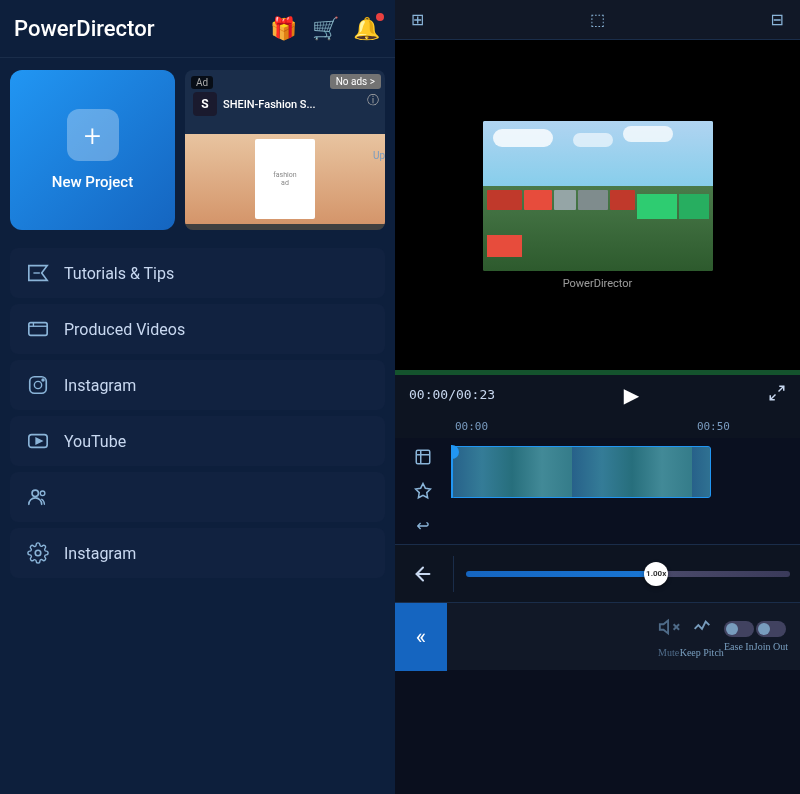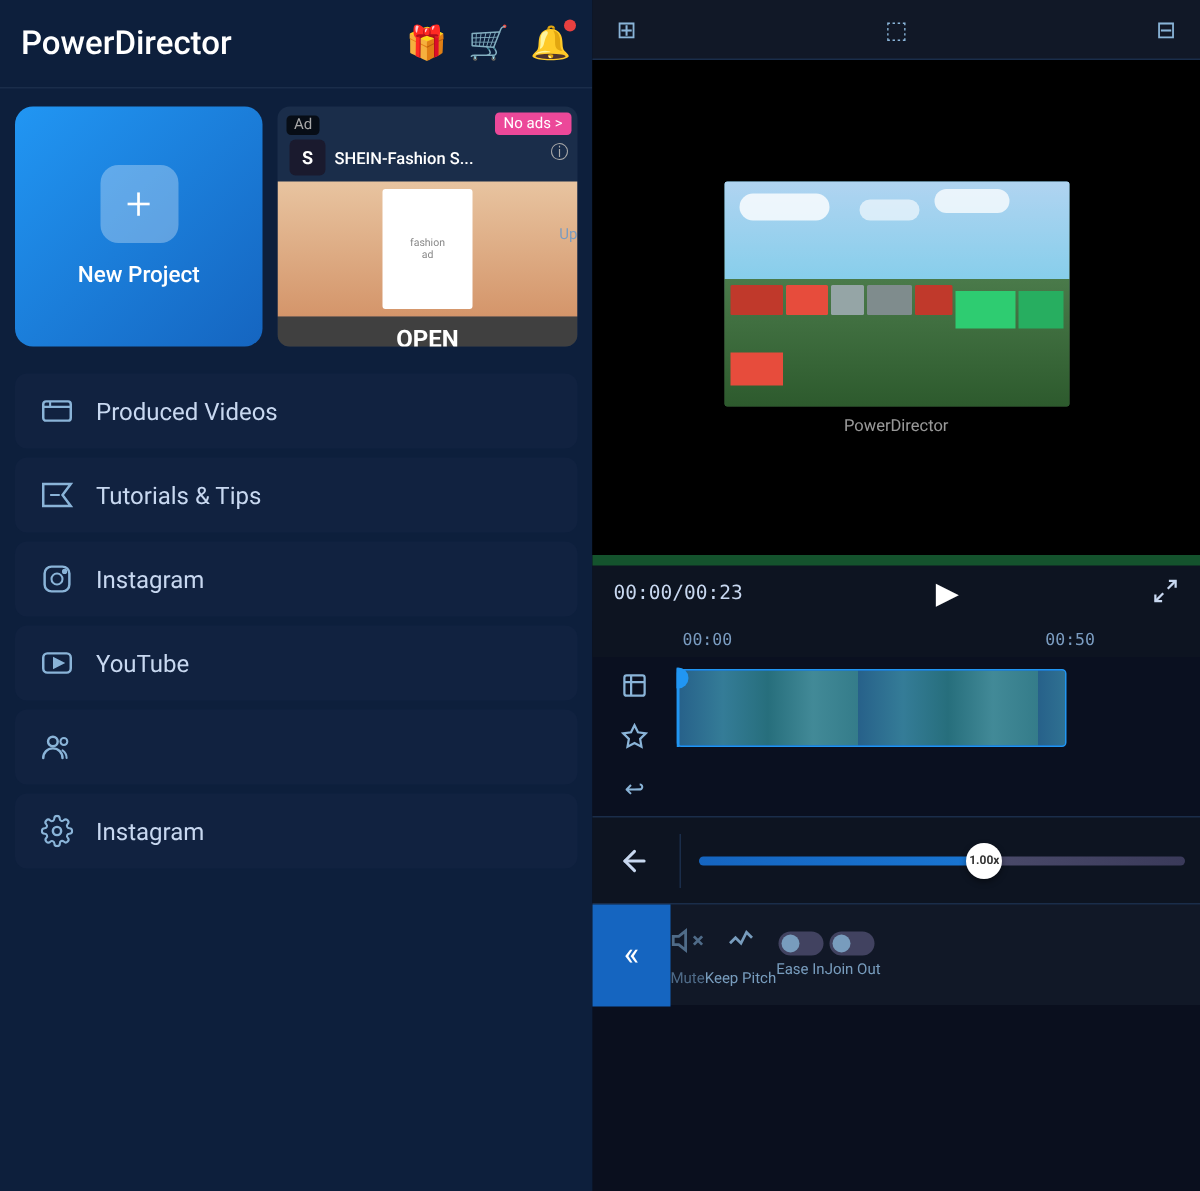--- a/index.html
+++ b/index.html
@@ -118,21 +118,21 @@
       color: #aaa;
       font-size: 10px;
       padding: 1px 5px;
       border-radius: 3px;
     }
 
     .no-ads-btn {
       position: absolute;
       top: 4px;
       right: 4px;
-      background: #ec4899;
+      background: #737373;
       color: white;
       font-size: 10px;
       padding: 2px 6px;
       border-radius: 3px;
       cursor: pointer;
     }
 
     .info-icon {
       position: absolute;
       top: 22px;
@@ -173,20 +173,21 @@
 
     .ad-image {
       width: 100%;
       height: 90px;
       background: linear-gradient(180deg, #e8c4a0 0%, #d4956a 100%);
       display: flex;
       align-items: center;
       justify-content: center;
       position: relative;
       overflow: hidden;
+      margin-top: 14px;
     }
 
     .ad-image-inner {
       width: 60px;
       height: 80px;
       background: white;
       border-radius: 2px;
       display: flex;
       align-items: center;
       justify-content: center;
@@ -336,21 +337,21 @@
       font-size: 11px;
     }
 
     .player-controls {
       height: 44px;
       background: #0d1421;
       display: flex;
       align-items: center;
       padding: 0 14px;
       gap: 10px;
-      border-top: 7px solid #14532d;
+      border-top: 5px solid #14532d;
     }
 
     .time-display {
       color: #c8d8f0;
       font-size: 13px;
       font-family: monospace;
     }
 
     .play-btn {
       width: 32px;
@@ -555,22 +556,23 @@
 
     .back-nav-icon {
       color: white;
       font-size: 22px;
     }
 
     .toolbar-tools {
       display: flex;
       flex: 1;
       align-items: center;
-      justify-content: flex-start;
-      padding: 0 0;
+      justify-content: flex-end;
+      padding: 0 12px;
+      font-family: Liberation Serif, serif;
     }
 
     .tool-btn {
       display: flex;
       flex-direction: column;
       align-items: center;
       gap: 4px;
       cursor: pointer;
       opacity: 0.85;
     }
@@ -649,36 +651,36 @@
     </div>
 
     <span class="up-label">Up</span>
   </div>
 
   <div class="menu-list">
 
     <div class="menu-item">
       <span class="menu-icon">
         <svg class="icon-svg" viewBox="0 0 24 24" xmlns="http://www.w3.org/2000/svg">
+          <polygon points="2,4 22,4 16,12 22,20 2,20" stroke="#8ab4d8" stroke-width="1.8" fill="none"></polygon>
+          <line x1="7" y1="12" x2="14" y2="12" stroke="#8ab4d8" stroke-width="1.5"></line>
+        </svg>
+      </span>
+      <span class="menu-label">Tutorials &amp; Tips</span>
+    </div>
+
+    <div class="menu-item">
+      <span class="menu-icon">
+        <svg class="icon-svg" viewBox="0 0 24 24" xmlns="http://www.w3.org/2000/svg">
           <rect x="2" y="5" width="20" height="14" rx="2" stroke="#8ab4d8" stroke-width="1.8" fill="none"></rect>
           <line x1="2" y1="9" x2="22" y2="9" stroke="#8ab4d8" stroke-width="1.5"></line>
           <line x1="7" y1="5" x2="7" y2="9" stroke="#8ab4d8" stroke-width="1.5"></line>
         </svg>
       </span>
       <span class="menu-label">Produced Videos</span>
-    </div>
-
-    <div class="menu-item">
-      <span class="menu-icon">
-        <svg class="icon-svg" viewBox="0 0 24 24" xmlns="http://www.w3.org/2000/svg">
-          <polygon points="2,4 22,4 16,12 22,20 2,20" stroke="#8ab4d8" stroke-width="1.8" fill="none"></polygon>
-          <line x1="7" y1="12" x2="14" y2="12" stroke="#8ab4d8" stroke-width="1.5"></line>
-        </svg>
-      </span>
-      <span class="menu-label">Tutorials &amp; Tips</span>
     </div>
 
     <div class="menu-item">
       <span class="menu-icon">
         <svg class="icon-svg" viewBox="0 0 24 24" xmlns="http://www.w3.org/2000/svg">
           <rect x="3" y="3" width="18" height="18" rx="5" stroke="#8ab4d8" stroke-width="1.8" fill="none"></rect>
           <circle cx="12" cy="12" r="4" stroke="#8ab4d8" stroke-width="1.5" fill="none"></circle>
           <circle cx="17.5" cy="6.5" r="1" fill="#8ab4d8"></circle>
         </svg>
       </span>

